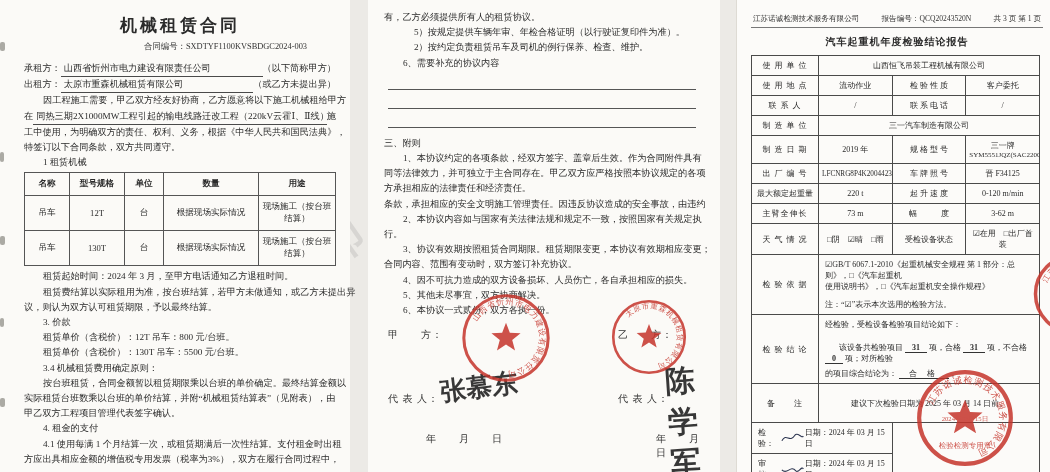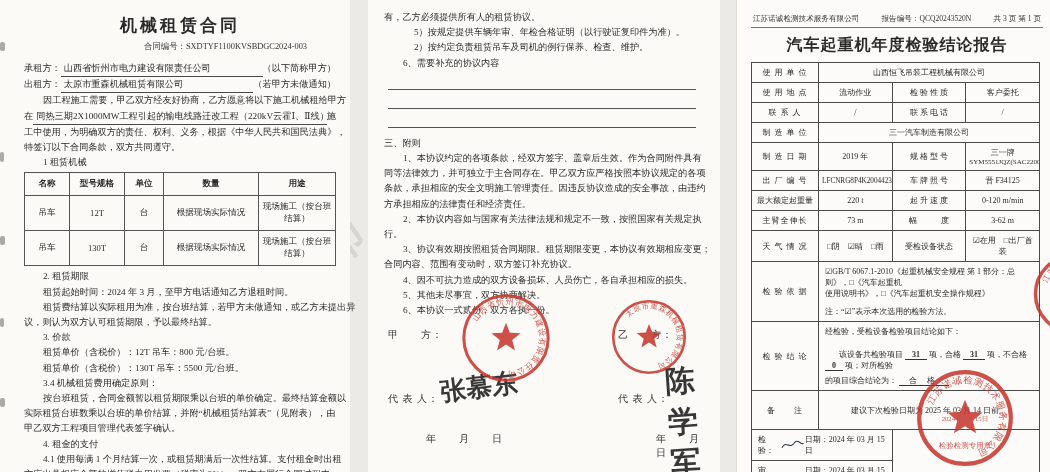--- a/index.html
+++ b/index.html
@@ -26,21 +26,21 @@
   .sigzone span{position:absolute;}
   .siglabel{font-size:10px;letter-spacing:1px;color:#333;}
   .handwrite{font-size:26px;color:#1d1d1d;transform:rotate(-7deg);font-weight:bold;
              font-family:"DejaVu Serif",serif;opacity:.88;}
   .seal{position:absolute;opacity:.85;pointer-events:none;}
   .wm{position:absolute;font-size:42px;color:rgba(140,140,140,.22);letter-spacing:8px;
       transform:rotate(-35deg);white-space:nowrap;pointer-events:none;font-weight:bold;}
   
   .rhead{display:flex;justify-content:space-between;align-items:flex-end;font-size:7.6px;
          border-bottom:1px solid #777;padding:0 2px 3px 2px;color:#333;}
-  .rtitle{text-align:center;font-weight:bold;font-size:16px;letter-spacing:1px;margin:7px 0 6px 0;}
+  .rtitle{text-align:center;font-weight:bold;font-size:10px;letter-spacing:1px;margin:7px 0 6px 0;}
   table.rtab{border-collapse:collapse;width:289px;font-size:8px;table-layout:fixed;}
   table.rtab td{border:1px solid #4a4a4a;padding:4px 3px;text-align:center;vertical-align:middle;
                 overflow:hidden;}
   td.lbl{width:60px;letter-spacing:1px;}
   td.lbl2{width:60px;}
   .leftcell{text-align:left !important;padding-left:6px !important;}
   .note-line{margin-top:7px;}
   .unum{border-bottom:1px solid #333;padding:0 7px;font-weight:bold;}
   .ures{border-bottom:1px solid #333;padding:0 10px;font-weight:normal;letter-spacing:4px;}
   .signrow{display:flex;justify-content:space-between;align-items:center;}
@@ -62,21 +62,21 @@
       <div class="cno"><span>合同编号：</span><span>SXDTYF1100KVSBDGC2024-003</span></div>
 
       <div class="ln flexln">
         <span>承租方：</span>
         <span class="ufill">山西省忻州市电力建设有限责任公司</span>
         <span>（以下简称甲方）</span>
       </div>
       <div class="ln flexln">
         <span>出租方：</span>
         <span class="ufill">太原市重森机械租赁有限公司</span>
-        <span>（若甲方未做通知）</span>
+        <span>（或乙方未提出异）</span>
       </div>
       <div class="ln ind">因工程施工需要，甲乙双方经友好协商，乙方愿意将以下施工机械租给甲方</div>
       <div class="ln flexln">
         <span>在</span>
         <span class="ufill">同热三期2X1000MW工程引起的输电线路迁改工程（220kV云霍Ⅰ、Ⅱ线）</span>
         <span>施</span>
       </div>
       <div class="ln">工中使用，为明确双方的责任、权利、义务，根据《中华人民共和国民法典》，</div>
       <div class="ln">特签订以下合同条款，双方共同遵守。</div>
       <div class="ln ind">1 租赁机械</div>
@@ -100,21 +100,20 @@
         <tr>
           <td>吊车</td>
           <td>130T</td>
           <td>台</td>
           <td>根据现场实际情况</td>
           <td>现场施工（按台班结算）</td>
         </tr>
       </tbody>
         </table>
 
-      <div class="ln ind">2. 租赁期限</div>
       <div class="ln ind">租赁起始时间：2024 年 3 月，至甲方电话通知乙方退租时间。</div>
       <div class="ln ind">租赁费结算以实际租用为准，按台班结算，若甲方未做通知，或乙方未提出异</div>
       <div class="ln">议，则认为双方认可租赁期限，予以最终结算。</div>
       <div class="ln ind">3. 价款</div>
       <div class="ln ind">租赁单价（含税价）：12T 吊车：800 元/台班。</div>
       <div class="ln ind">租赁单价（含税价）：130T 吊车：5500 元/台班。</div>
       <div class="ln ind">3.4 机械租赁费用确定原则：</div>
       <div class="ln ind">按台班租赁，合同金额暂以租赁期限乘以台班的单价确定。最终结算金额以</div>
       <div class="ln">实际租赁台班数乘以台班的单价结算，并附“机械租赁结算表”（见附表），由</div>
       <div class="ln">甲乙双方工程项目管理代表签字确认。</div>
@@ -133,22 +132,22 @@
       <div class="ln ind">6、需要补充的协议内容</div>
 
       <div class="blank"></div>
       <div class="blank"></div>
       <div class="blank"></div>
 
       <div style="height:8px;"></div>
       <div class="ln">三、附则</div>
       <div class="ln ind">1、本协议约定的各项条款，经双方签字、盖章后生效。作为合同附件具有</div>
       <div class="ln">同等法律效力，并可独立于主合同存在。甲乙双方应严格按照本协议规定的各项</div>
+      <div class="ln">方承担相应的法律责任和经济责任。</div>
       <div class="ln">条款，承担相应的安全文明施工管理责任。因违反协议造成的安全事故，由违约</div>
-      <div class="ln">方承担相应的法律责任和经济责任。</div>
       <div class="ln ind">2、本协议内容如与国家有关法律法规和规定不一致，按照国家有关规定执</div>
       <div class="ln">行。</div>
       <div class="ln ind">3、协议有效期按照租赁合同期限。租赁期限变更，本协议有效期相应变更；</div>
       <div class="ln">合同内容、范围有变动时，双方签订补充协议。</div>
       <div class="ln ind">4、因不可抗力造成的双方设备损坏、人员伤亡，各自承担相应的损失。</div>
       <div class="ln ind">5、其他未尽事宜，双方协商解决。</div>
       <div class="ln ind">6、本协议一式贰份，双方各执一份。</div>
 
       <div class="sigzone">
         <span class="siglabel" style="left:20px;top:328px;">甲　　方：</span>

